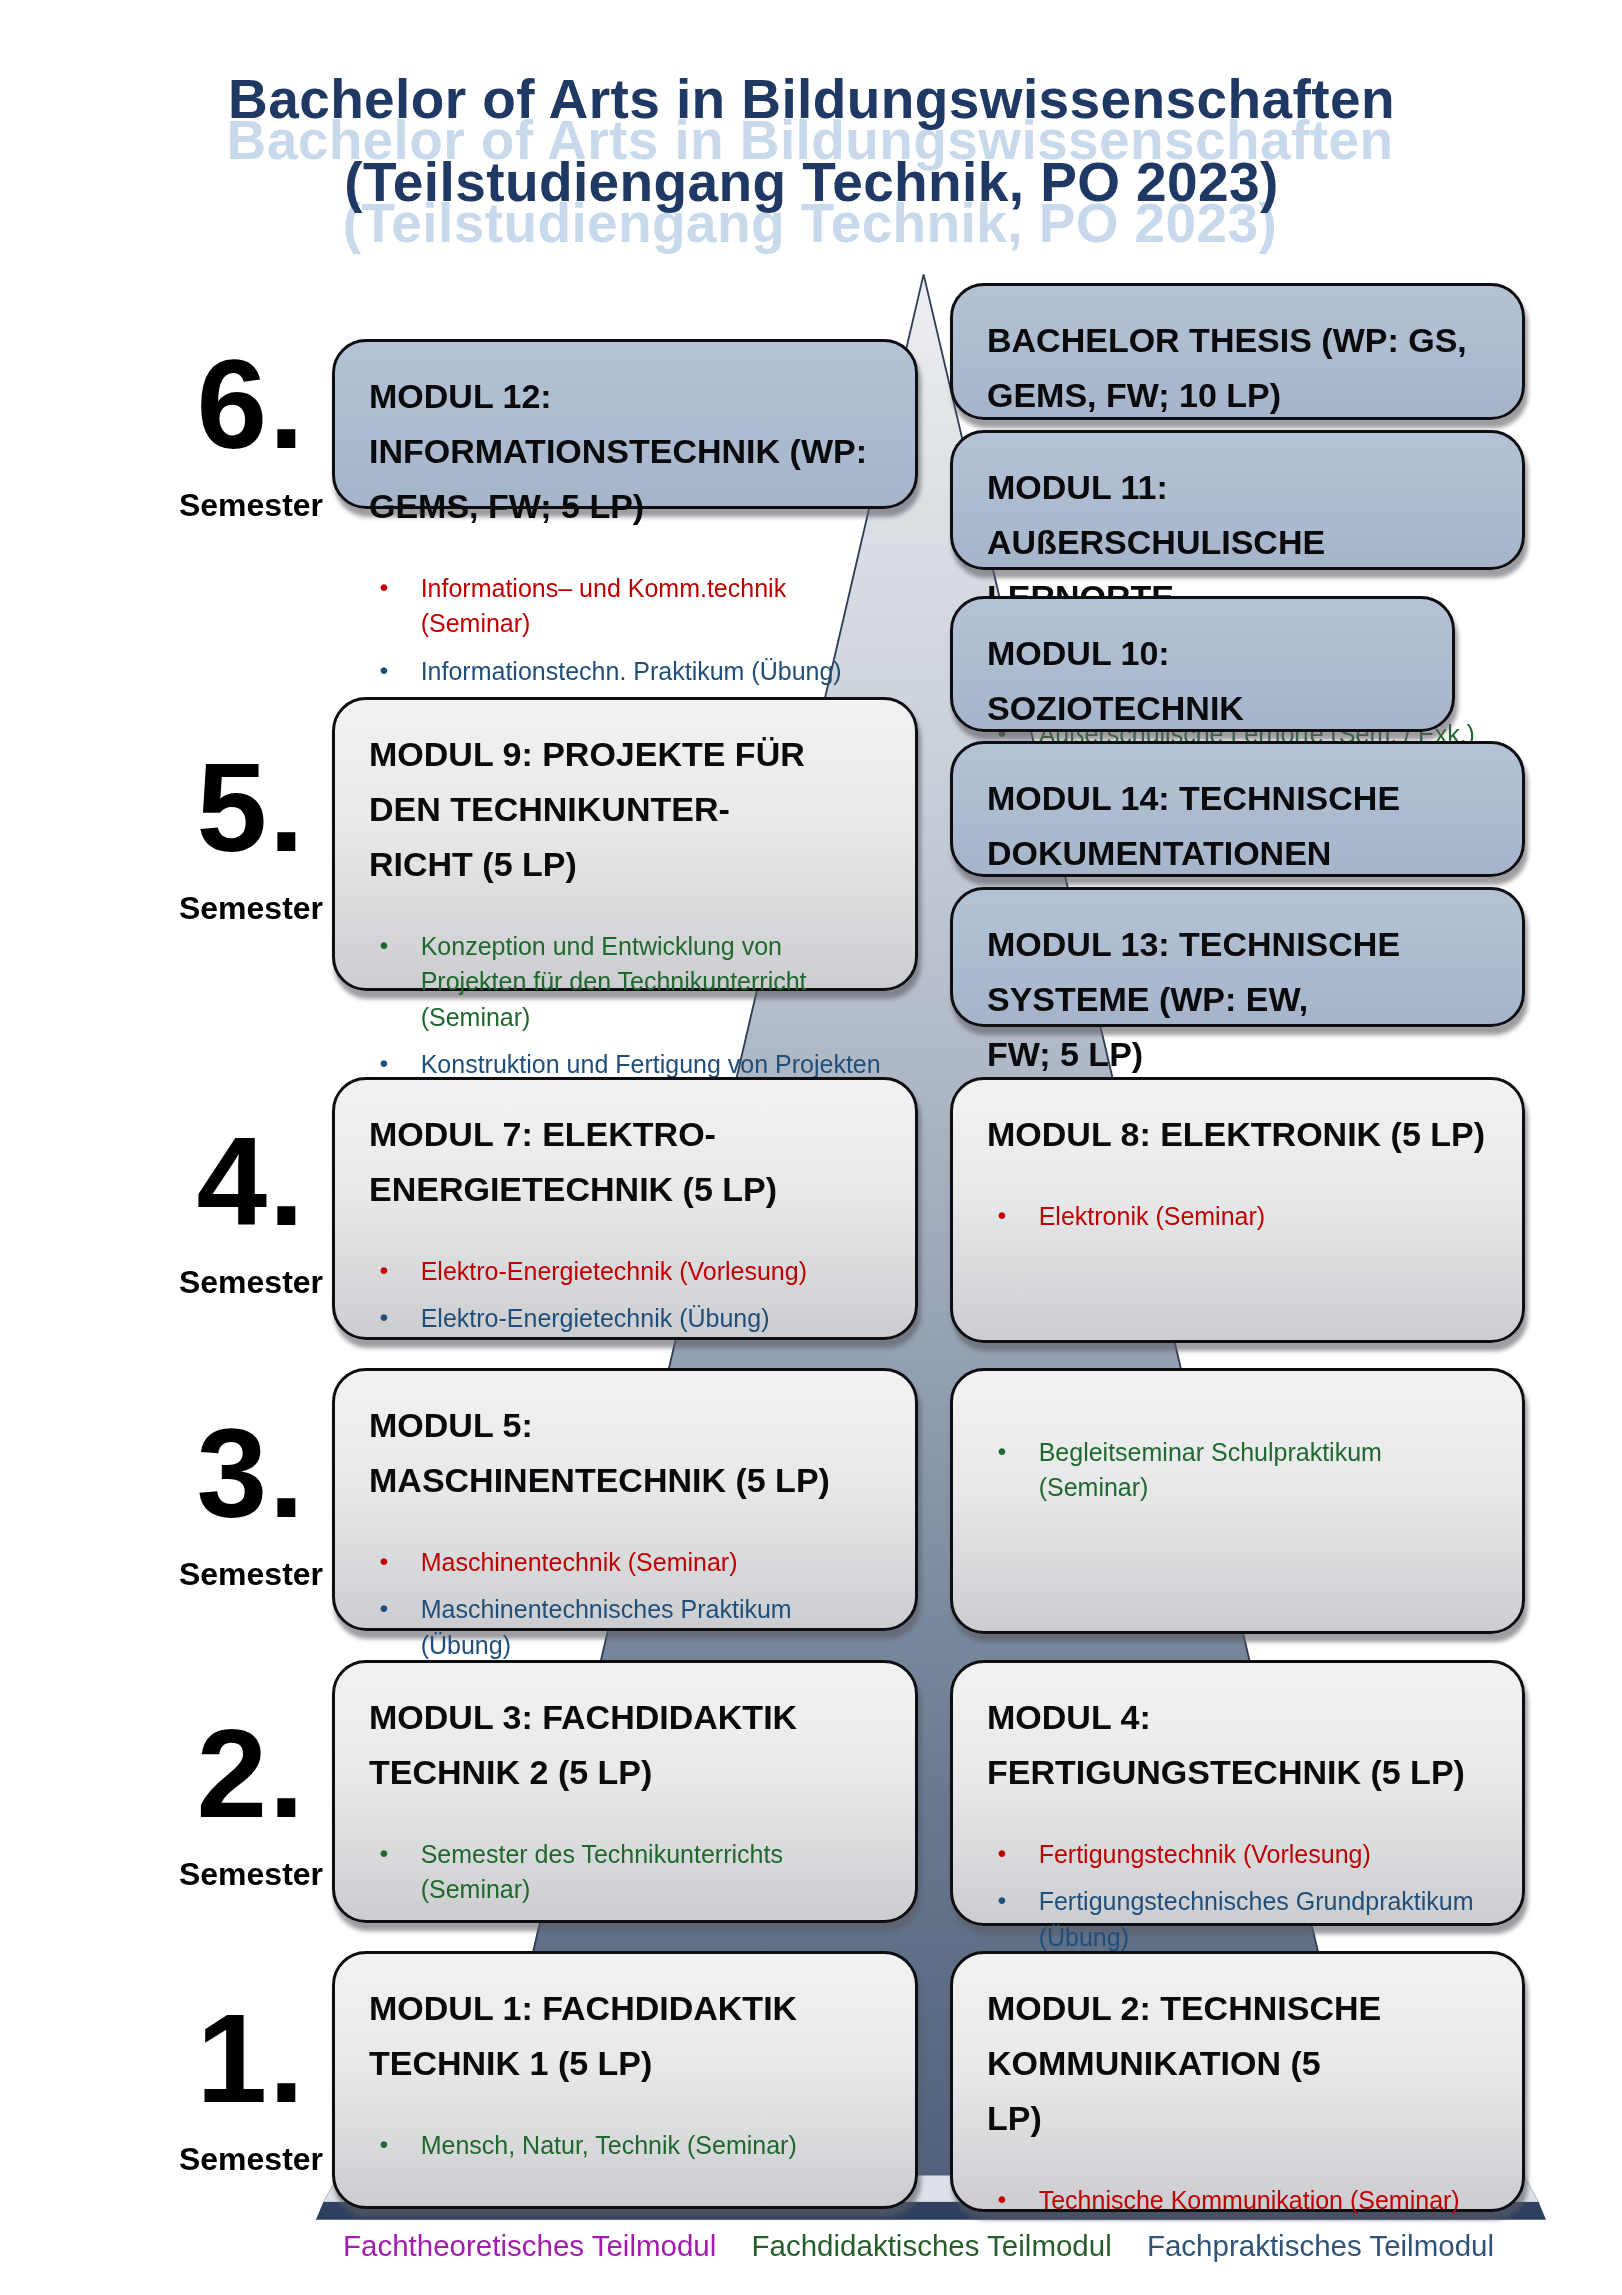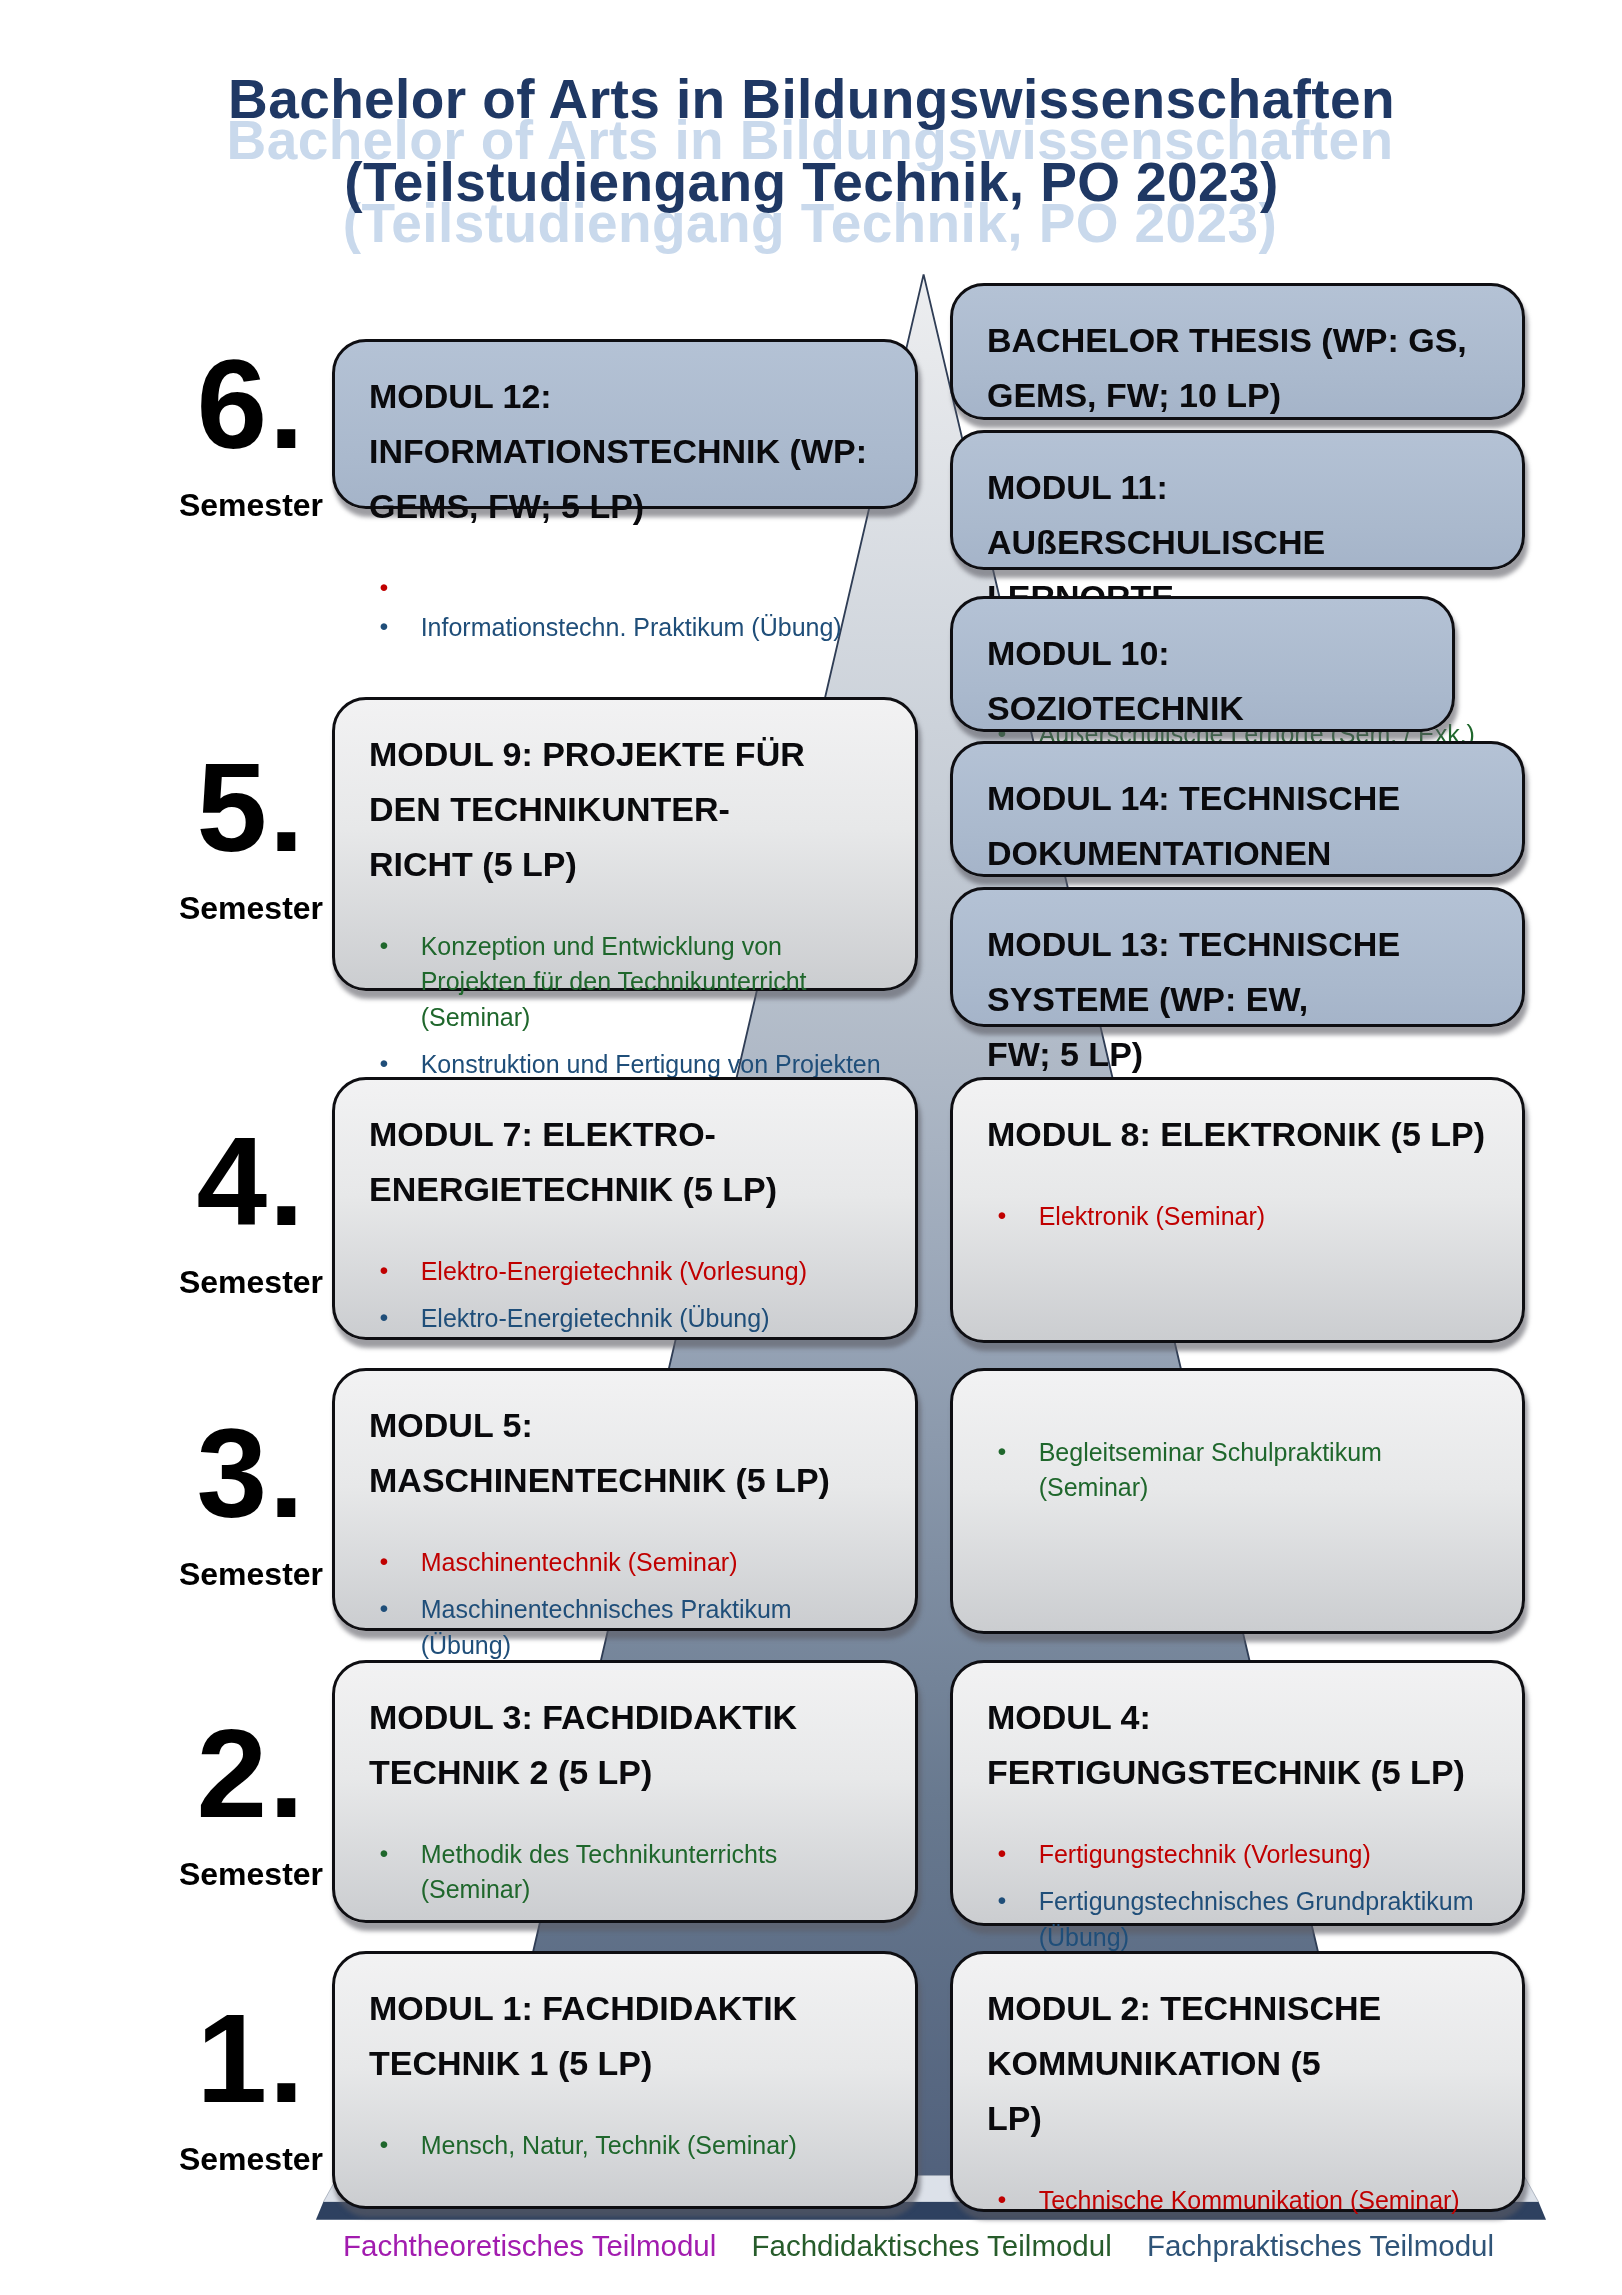--- a/index.html
+++ b/index.html
@@ -110,20 +110,21 @@
         </div>
       </div>
       <div class="module-box wp" style="left: 332px; top: 339px; width: 586px; height: 170px;">
         <div class="module-title">
           <span class="t-line">MODUL 12: INFORMATIONSTECHNIK (WP:</span>
           <span class="t-line">GEMS, FW; 5 LP)</span>
         </div>
         <div class="bullets">
           <div class="bullet c-red">
             <span class="dot">●</span>
+            <span>Informations– und Komm.technik (Seminar)</span>
           </div>
           <div class="bullet c-blue">
             <span class="dot">●</span>
             <span>Informationstechn. Praktikum (Übung)</span>
           </div>
         </div>
       </div>
       <div class="module-box wp" style="left: 950px; top: 430px; width: 575px; height: 140px;">
         <div class="module-title">
           <span class="t-line">MODUL 11: AUßERSCHULISCHE LERNORTE</span>
@@ -237,21 +238,21 @@
           </div>
         </div>
       </div>
       <div class="module-box standard" style="left: 332px; top: 1636px; width: 586px; height: 263px;">
         <div class="module-title">
           <span class="t-line">MODUL 3: FACHDIDAKTIK TECHNIK 2  (5 LP)</span>
         </div>
         <div class="bullets">
           <div class="bullet c-green">
             <span class="dot">●</span>
-            <span>Methodik des Technikunterrichts (Seminar)</span>
+            <span>Semester des Technikunterrichts (Seminar)</span>
           </div>
         </div>
       </div>
       <div class="module-box standard" style="left: 950px; top: 1636px; width: 575px; height: 266px;">
         <div class="module-title">
           <span class="t-line">MODUL 4: FERTIGUNGSTECHNIK (5 LP)</span>
         </div>
         <div class="bullets">
           <div class="bullet c-red">
             <span class="dot">●</span>

